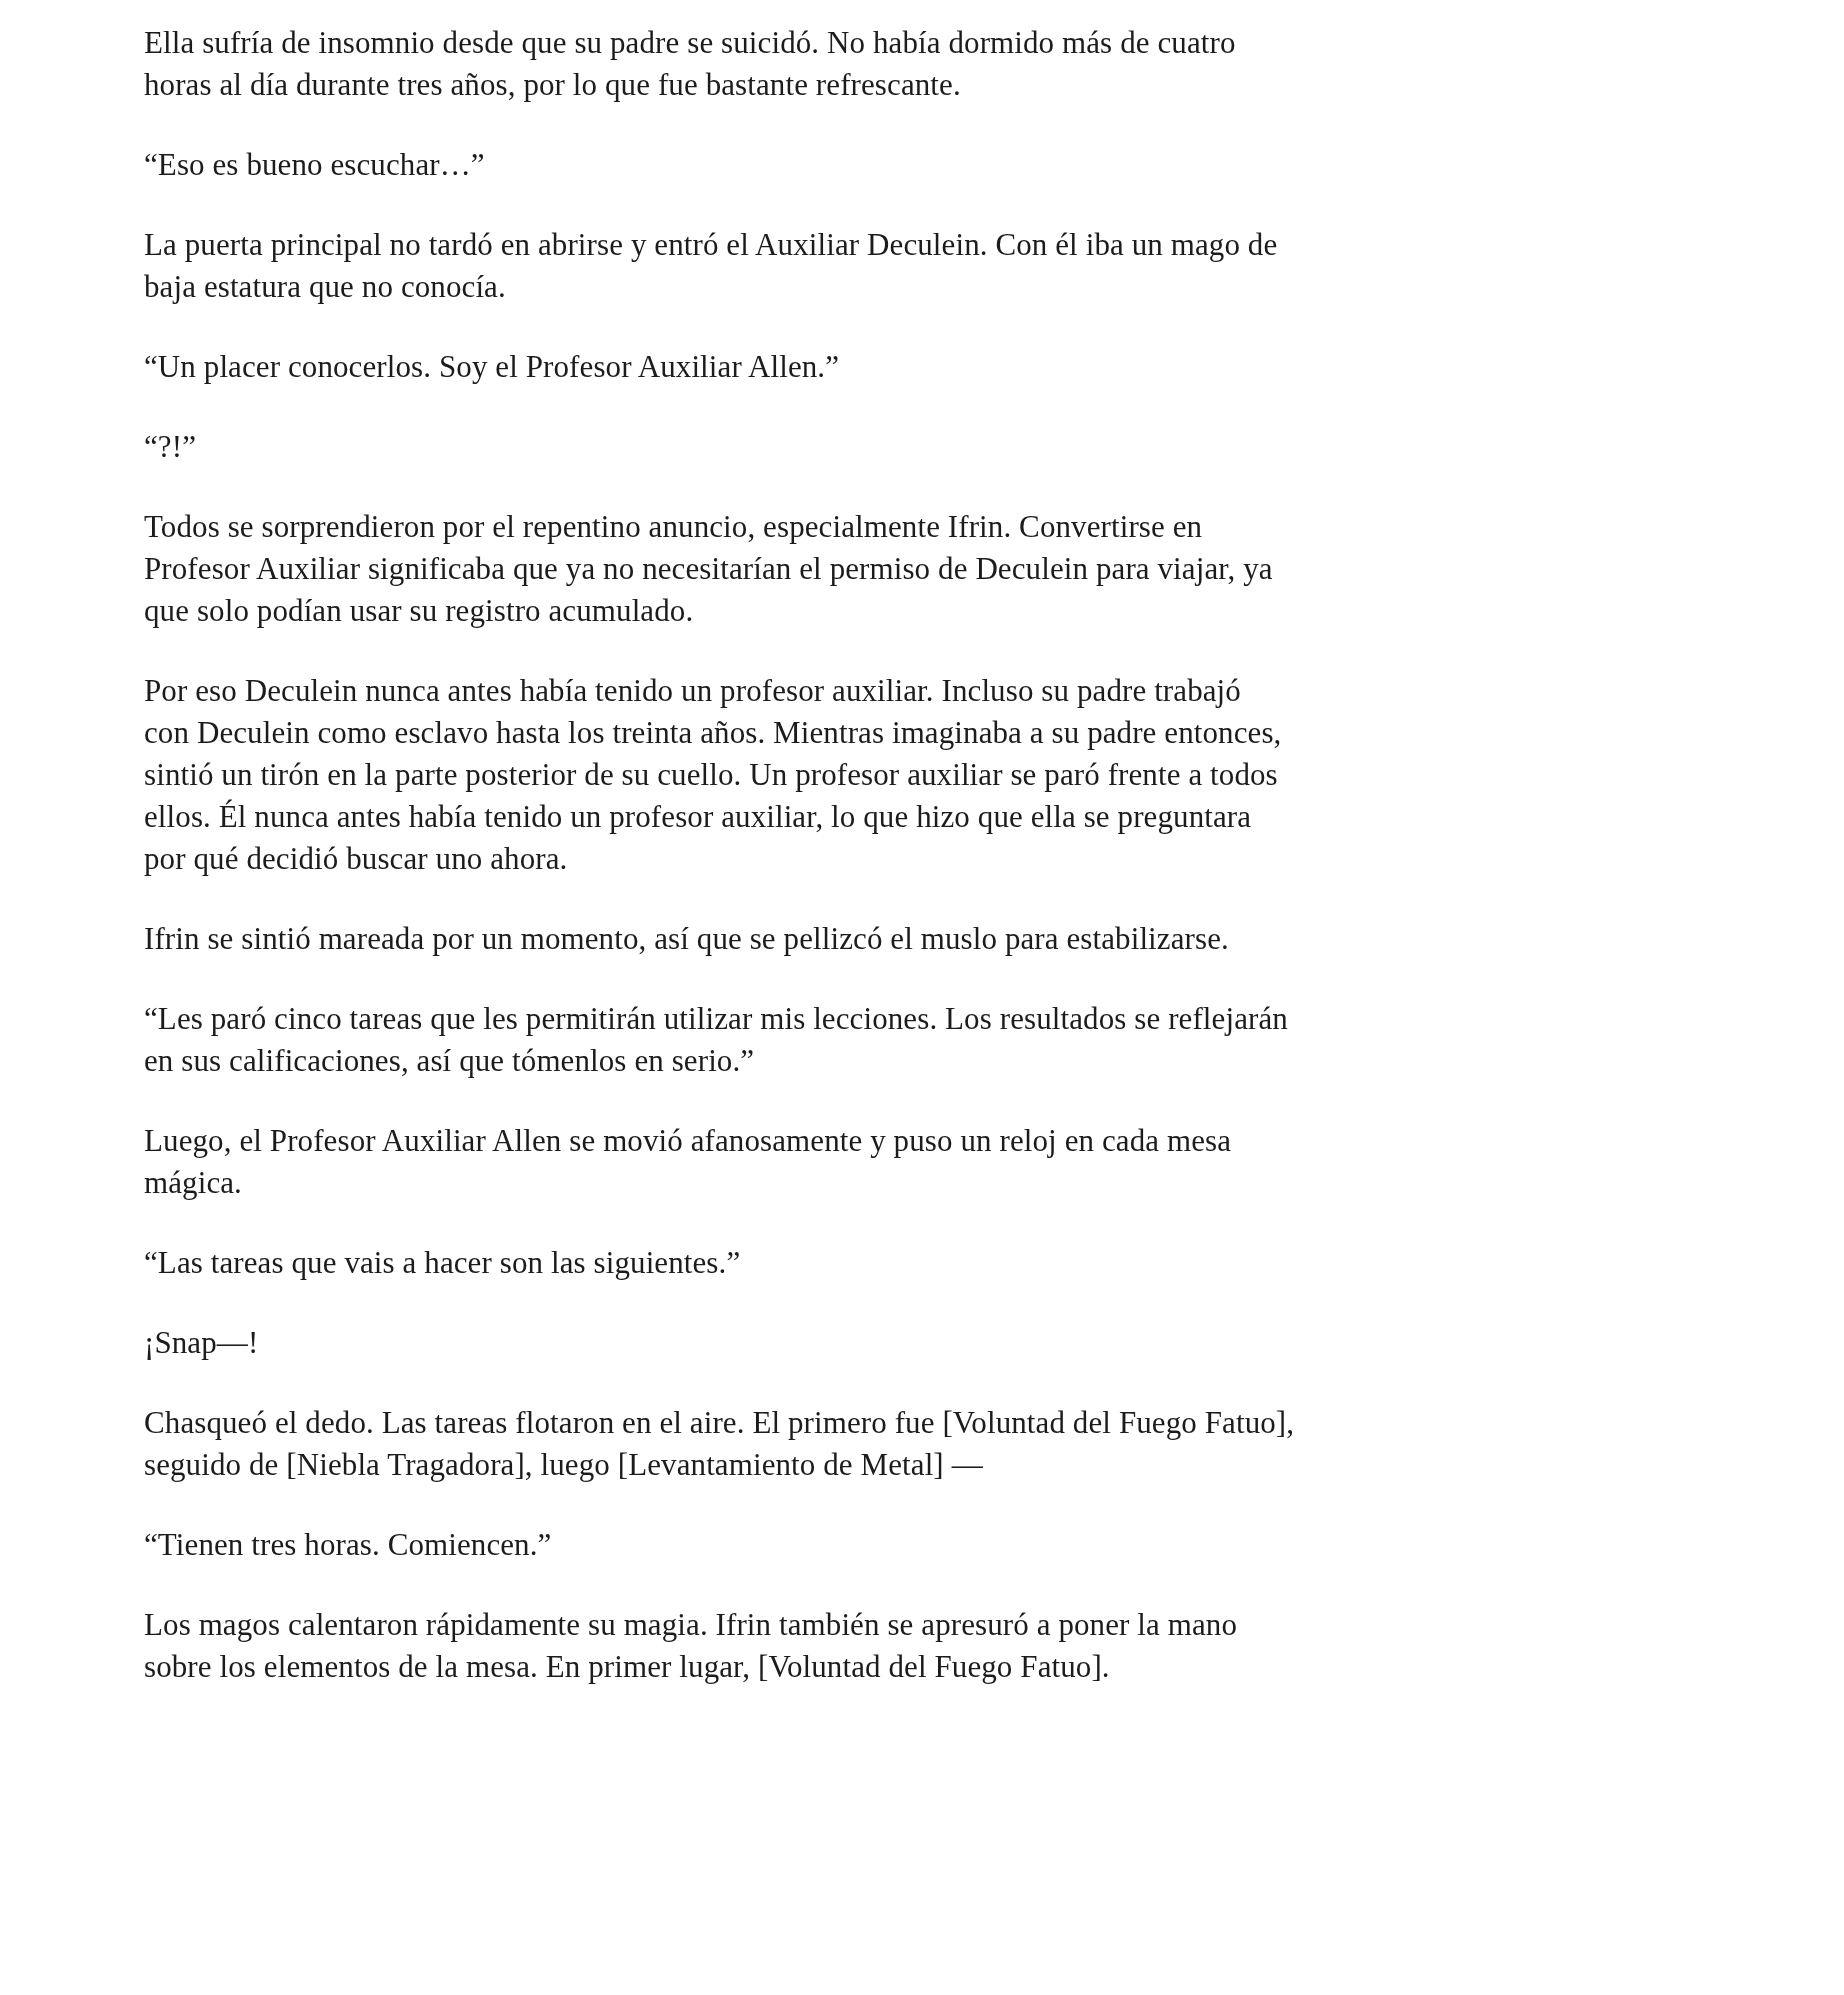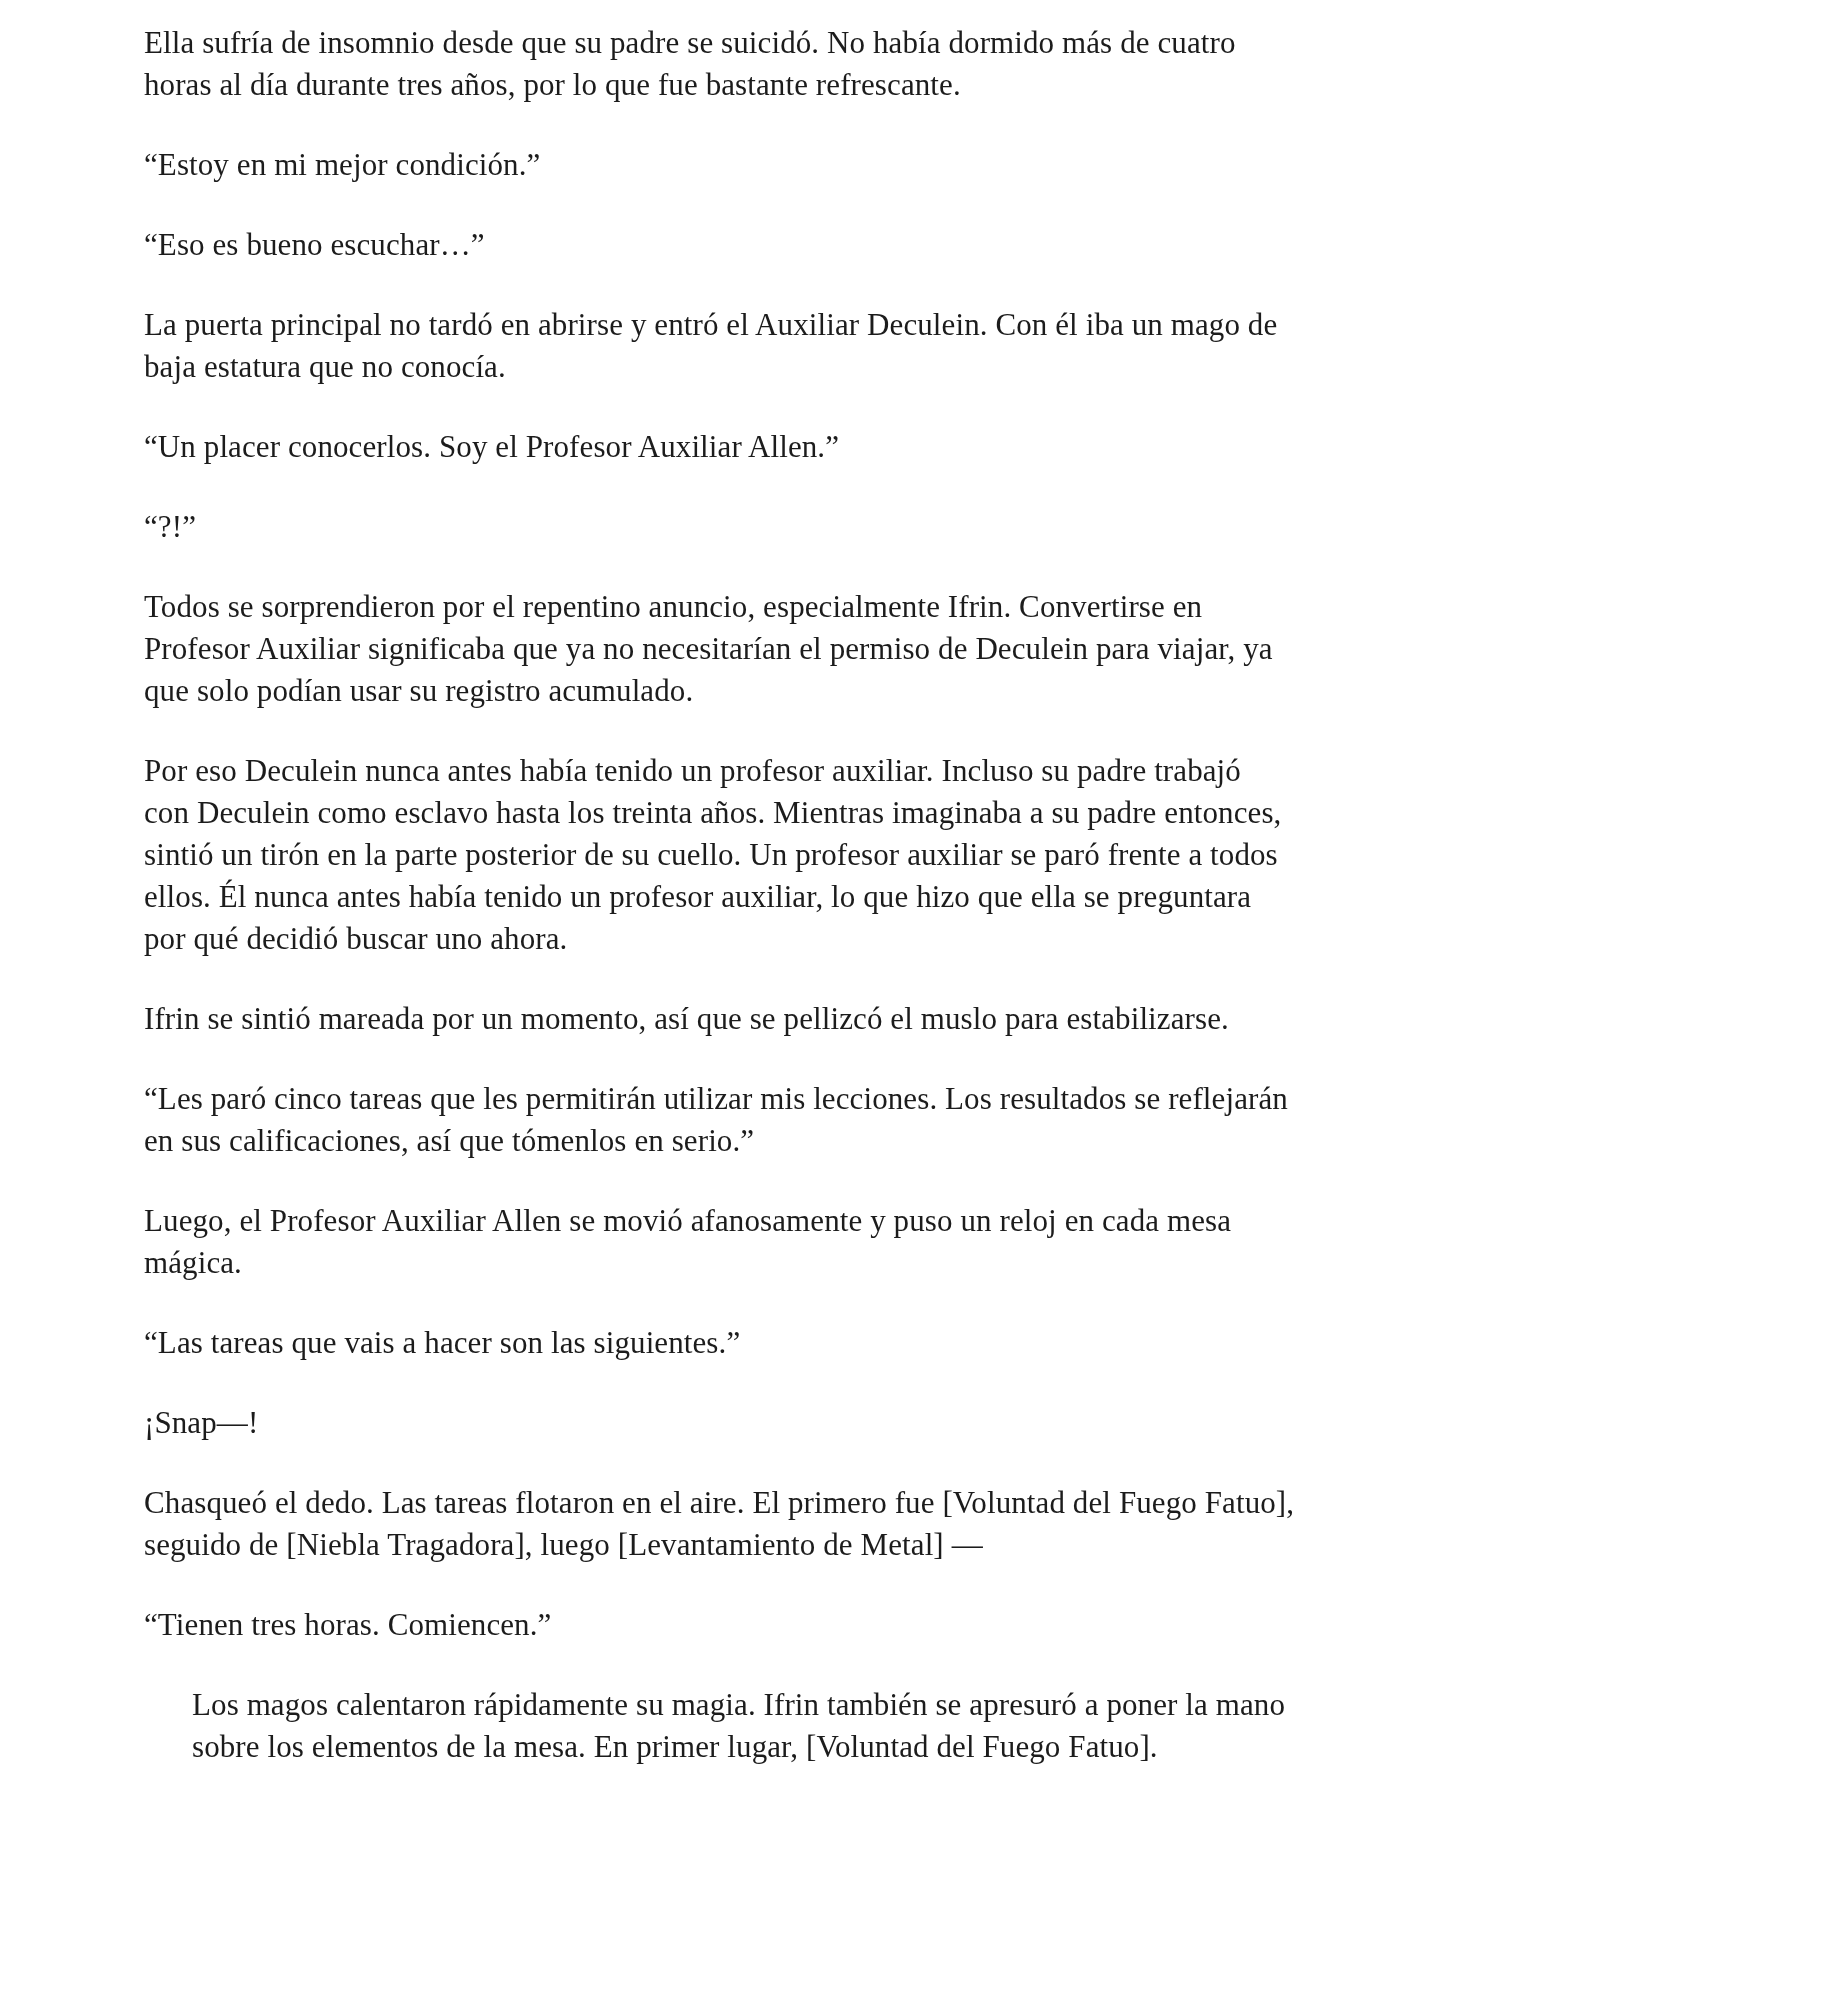--- a/index.html
+++ b/index.html
@@ -22,30 +22,28 @@
     margin: 0 0 38px 0;
     font-family: "Liberation Serif", "DejaVu Serif", serif;
     font-size: 31px;
     line-height: 42px;
     color: #1c1c1c;
     white-space: pre-line; 
     letter-spacing: 0.1px;
   }
   .page p:last-child {
     margin-bottom: 0;
-    margin-left: 48px;
   }
 </style>
 </head>
 <body>
 
 <div class="page">
   <p>Ella sufría de insomnio desde que su padre se suicidó. No había dormido más de cuatro
 horas al día durante tres años, por lo que fue bastante refrescante.</p>
-  <p>“Estoy en mi mejor condición.”</p>
   <p>“Eso es bueno escuchar…”</p>
   <p>La puerta principal no tardó en abrirse y entró el Auxiliar Deculein. Con él iba un mago de
 baja estatura que no conocía.</p>
   <p>“Un placer conocerlos. Soy el Profesor Auxiliar Allen.”</p>
   <p>“?!”</p>
   <p>Todos se sorprendieron por el repentino anuncio, especialmente Ifrin. Convertirse en
 Profesor Auxiliar significaba que ya no necesitarían el permiso de Deculein para viajar, ya
 que solo podían usar su registro acumulado.</p>
   <p>Por eso Deculein nunca antes había tenido un profesor auxiliar. Incluso su padre trabajó
 con Deculein como esclavo hasta los treinta años. Mientras imaginaba a su padre entonces,

